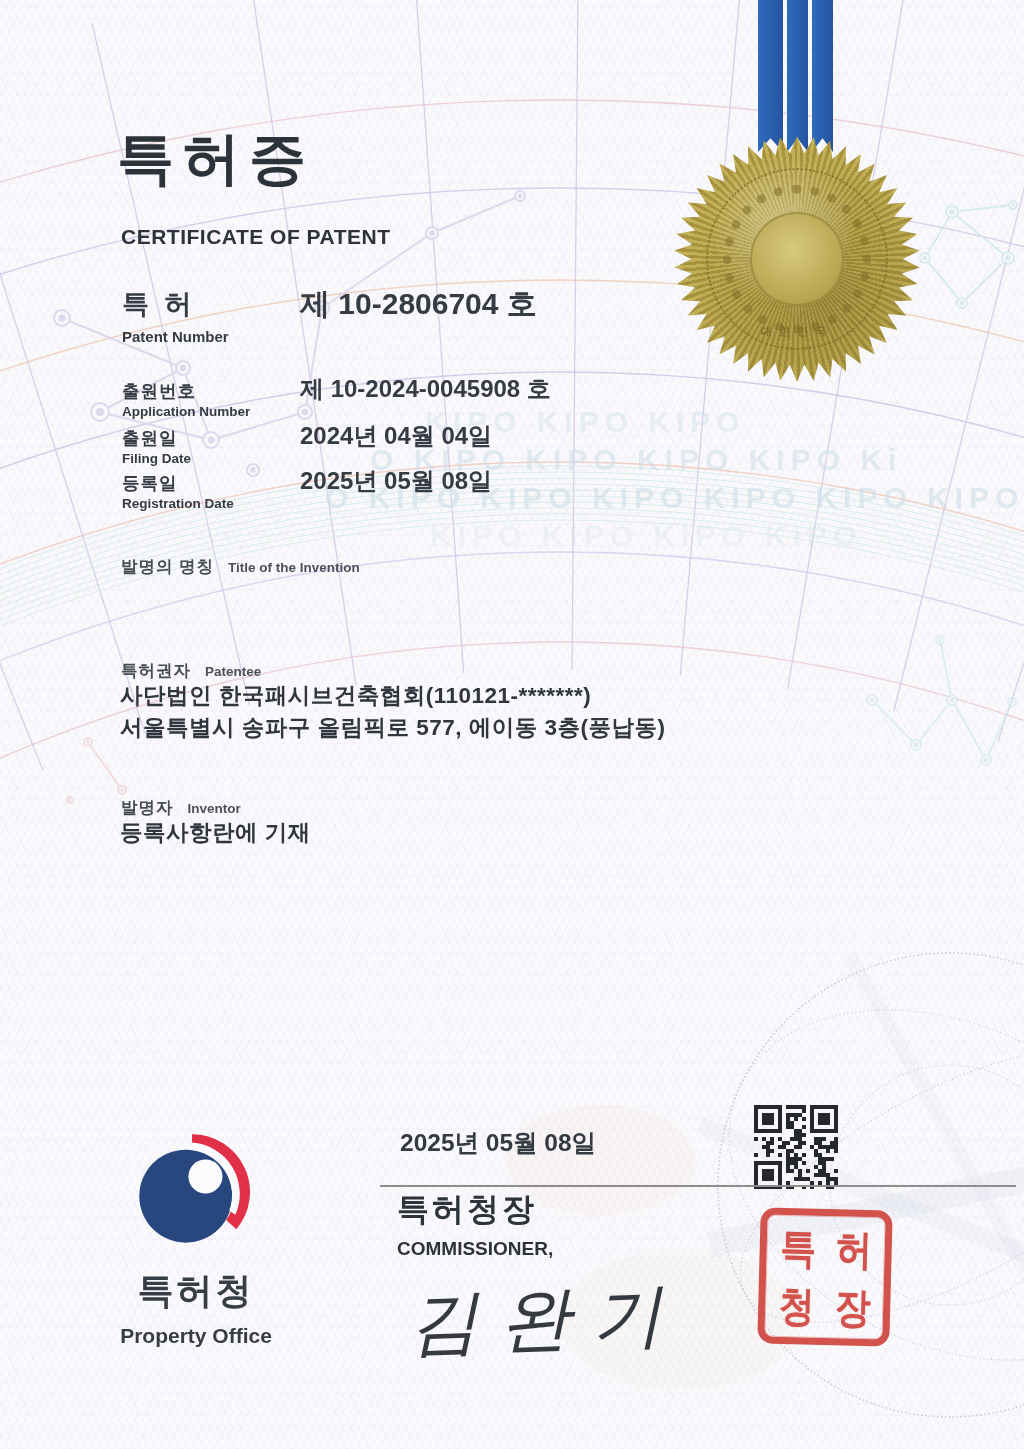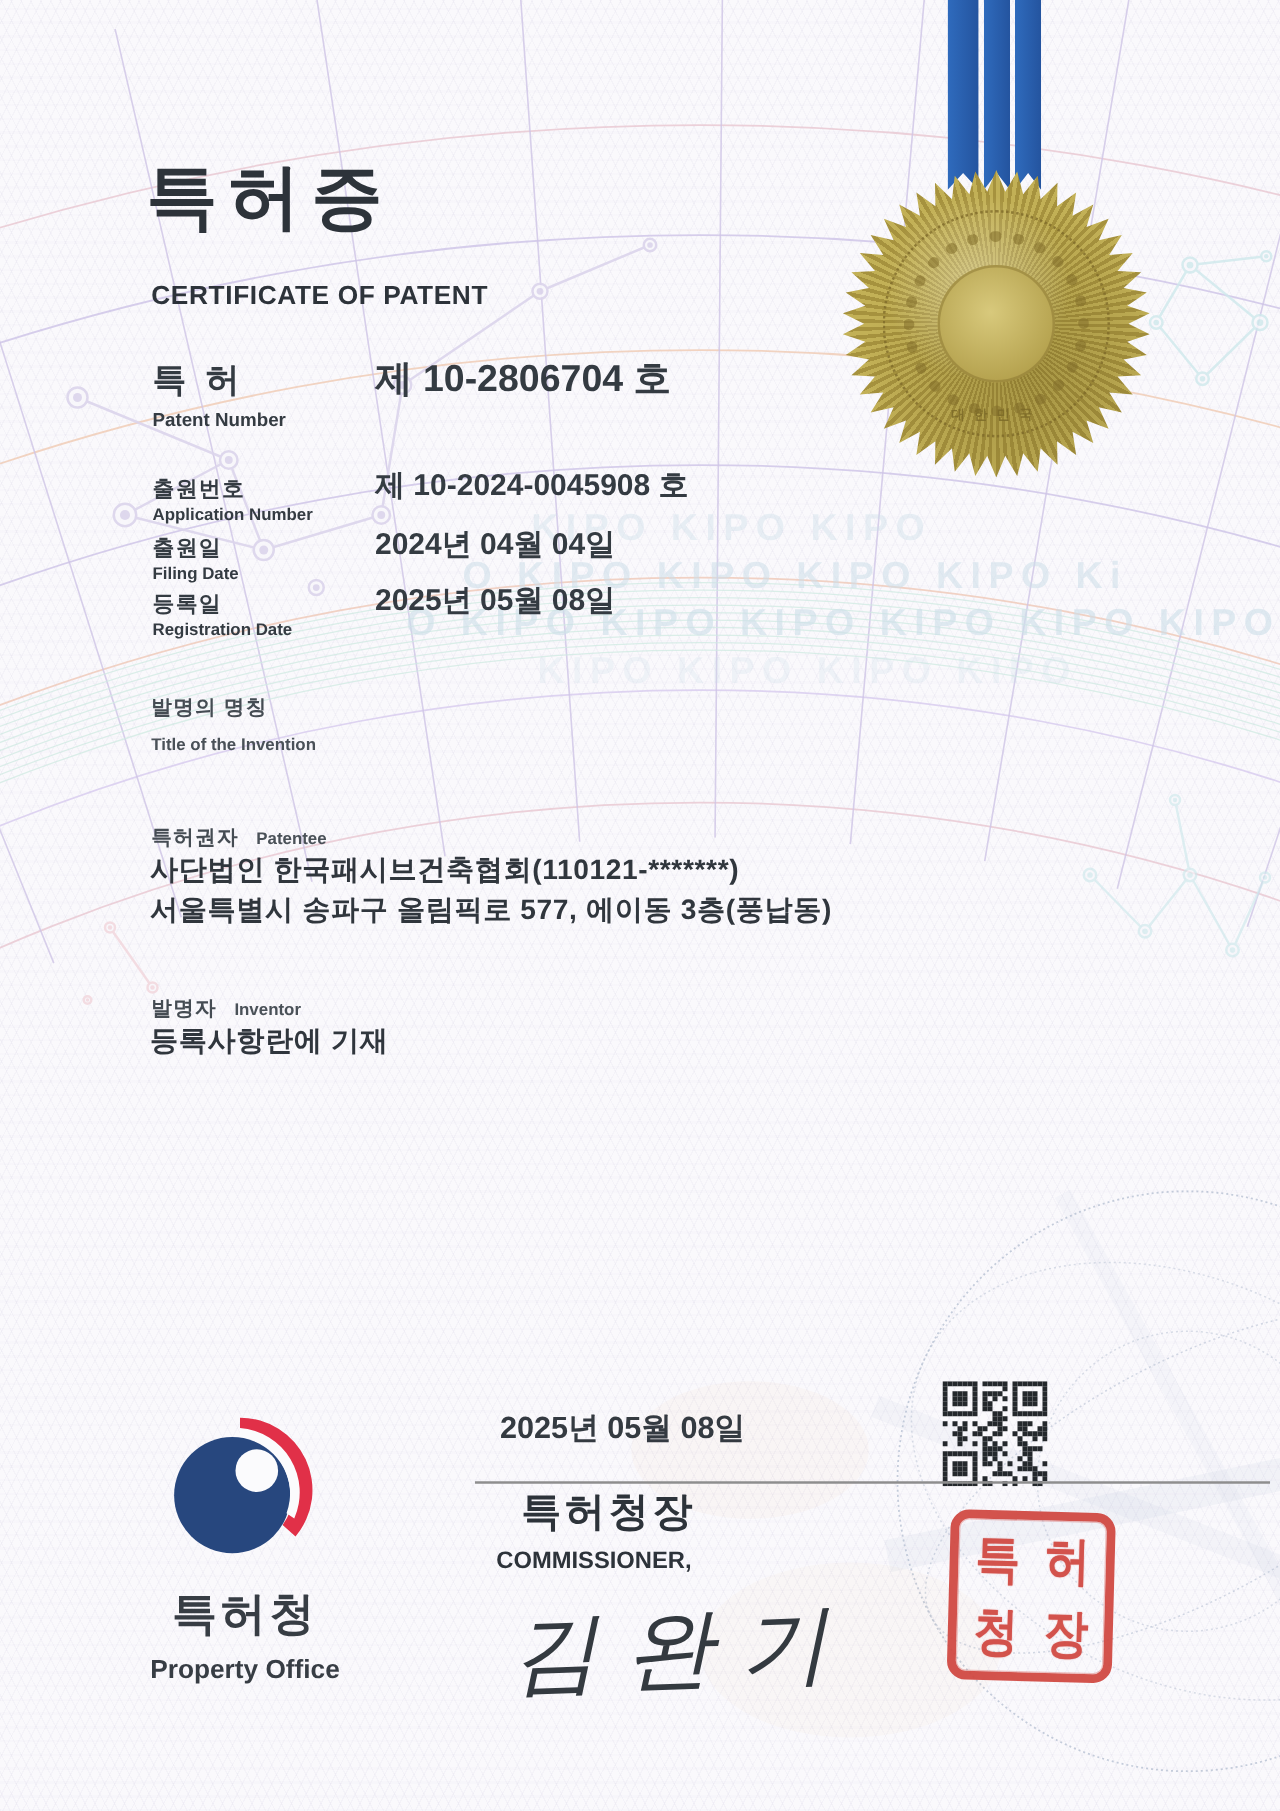--- a/index.html
+++ b/index.html
@@ -29,38 +29,38 @@
   .frow .lab-en{font-size:13.5px;font-weight:700;left:122px;}
   .frow .val{font-size:24px;font-weight:700;left:300px;text-align:center;}
   .f1 .lab-ko{top:383px}.f1 .lab-en{top:405px}.f1 .val{top:377px}
   .f2 .lab-ko{top:430px}.f2 .lab-en{top:452px}.f2 .val{top:424px}
   .f3 .lab-ko{top:475px}.f3 .lab-en{top:497px}.f3 .val{top:469px}
   
   .sec-label{z-index:5;display:flex;align-items:baseline;gap:14px;color:#454c53;}
   .sec-label .k{font-size:16.5px;font-weight:600;letter-spacing:1px;}
   .sec-label .e{font-size:13.5px;font-weight:600;color:#4a5158;}
   .sec-value{z-index:5;font-size:22.5px;font-weight:700;color:#30363d;letter-spacing:.5px;}
-  #invention-label{left:121px;top:558px;flex-direction:column;}
+  #invention-label{left:121px;top:558px;}
   #invention-title{left:120px;top:582px;}
   #patentee-label{left:121px;top:662px;}
   #patentee-name{left:120px;top:685px;}
   #patentee-address{left:120px;top:717px;}
   #inventor-label{left:121px;top:799px;}
   #inventor-value{left:120px;top:822px;}
   
   #statement-ko{left:120px;top:948px;font-size:24.5px;font-weight:800;color:#2c3239;z-index:5;}
   #statement-en{left:120px;top:996px;width:812px;font-size:21.5px;font-weight:800;line-height:31.5px;
     color:#2c3239;white-space:normal;z-index:5;}
   
   #issue-date{left:400px;top:1131px;font-size:24.5px;font-weight:600;color:#343a41;z-index:5;}
   #qr{left:754px;top:1105px;width:84px;height:84px;z-index:5;}
   #qr-caption{left:838px;top:1142px;width:182px;text-align:center;font-size:14.5px;font-weight:700;
     line-height:21px;color:#31373e;z-index:5;}
   #sep-line{left:380px;top:1185px;width:636px;height:2px;background:#8e8e8e;z-index:5;}
-  #commissioner-ko{left:397px;top:1193px;font-size:32px;font-weight:800;letter-spacing:3px;color:#2d333a;z-index:6;margin-left:20px;}
+  #commissioner-ko{left:397px;top:1193px;font-size:32px;font-weight:800;letter-spacing:3px;color:#2d333a;z-index:6;}
   #commissioner-en1{left:397px;top:1239px;font-size:19px;font-weight:800;color:#2d333a;z-index:6;}
   #commissioner-en2{left:397px;top:1264px;font-size:19px;font-weight:800;color:#2d333a;z-index:6;}
   #signature{left:408px;top:1284px;font-size:70px;font-weight:400;font-style:italic;
     font-family:"DejaVu Serif",serif;letter-spacing:22px;color:#343a40;transform:rotate(-2deg);z-index:5;}
   
   #seal{left:759px;top:1209px;width:112px;height:116px;border:7px solid #d0453e;border-radius:15px;
     transform:rotate(1.5deg);z-index:4;display:grid;grid-template-columns:1fr 1fr;place-items:center;
     padding:3px;box-shadow:inset 0 0 0 1px rgba(208,69,62,.35);opacity:.92;}
   #seal span{font-size:35px;font-weight:900;color:#d0453e;transform:scale(1.02,1.18);
     text-shadow:0 0 1px rgba(208,69,62,.7);}

